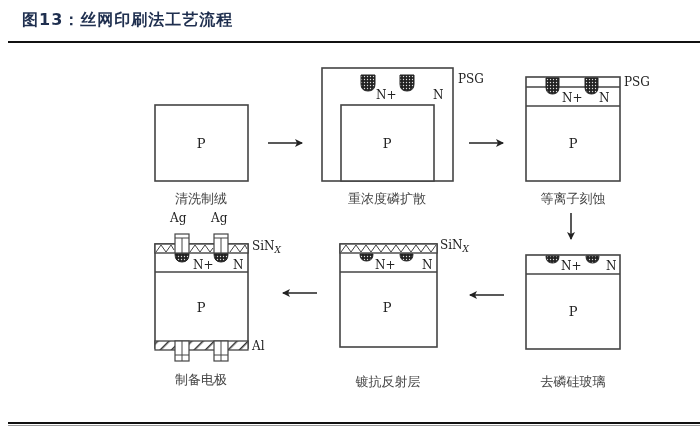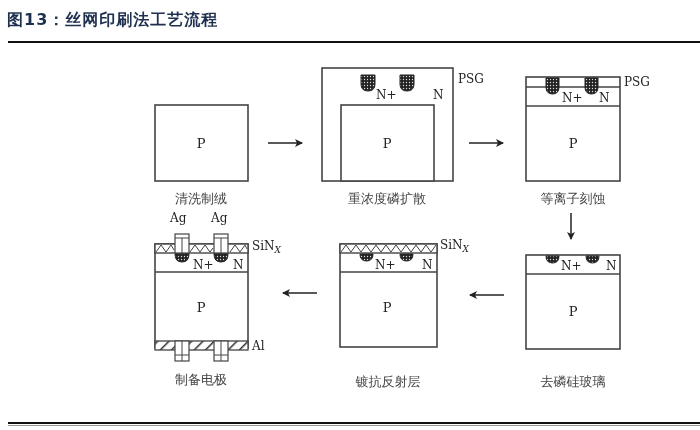--- a/index.html
+++ b/index.html
@@ -1,18 +1,18 @@
 <!DOCTYPE html>
 <html><head>
 <meta charset="utf-8">
 <style>
   html, body { margin:0; padding:0; background:#ffffff; }
   body { width:700px; height:430px; position:relative; overflow:hidden; font-family:"DejaVu Sans", sans-serif; }
   .title {
-    position:absolute; left:7px; top:10px;
+    position:absolute; left:22px; top:10px;
     font-family:"DejaVu Sans", sans-serif; font-weight:bold; font-size:16px;
     color:#1f2f4f; letter-spacing:1px; white-space:nowrap;
   }
   .rule-top { position:absolute; left:8px; right:0; top:41px; height:2px; background:#111; }
   .rule-bottom { position:absolute; left:8px; right:0; top:422px; height:2px; background:#111; }
   .rule-bottom2 { position:absolute; left:8px; right:0; top:425px; height:1px; background:#999; }
   svg.diagram { position:absolute; left:0; top:0; }
   .caption { font-family:"DejaVu Serif", serif; font-size:13px; fill:#444; }
   .lbl { font-family:"DejaVu Serif", serif; font-size:12px; fill:#222; }
   .lblP { font-family:"DejaVu Serif", serif; font-size:13px; fill:#222; }

